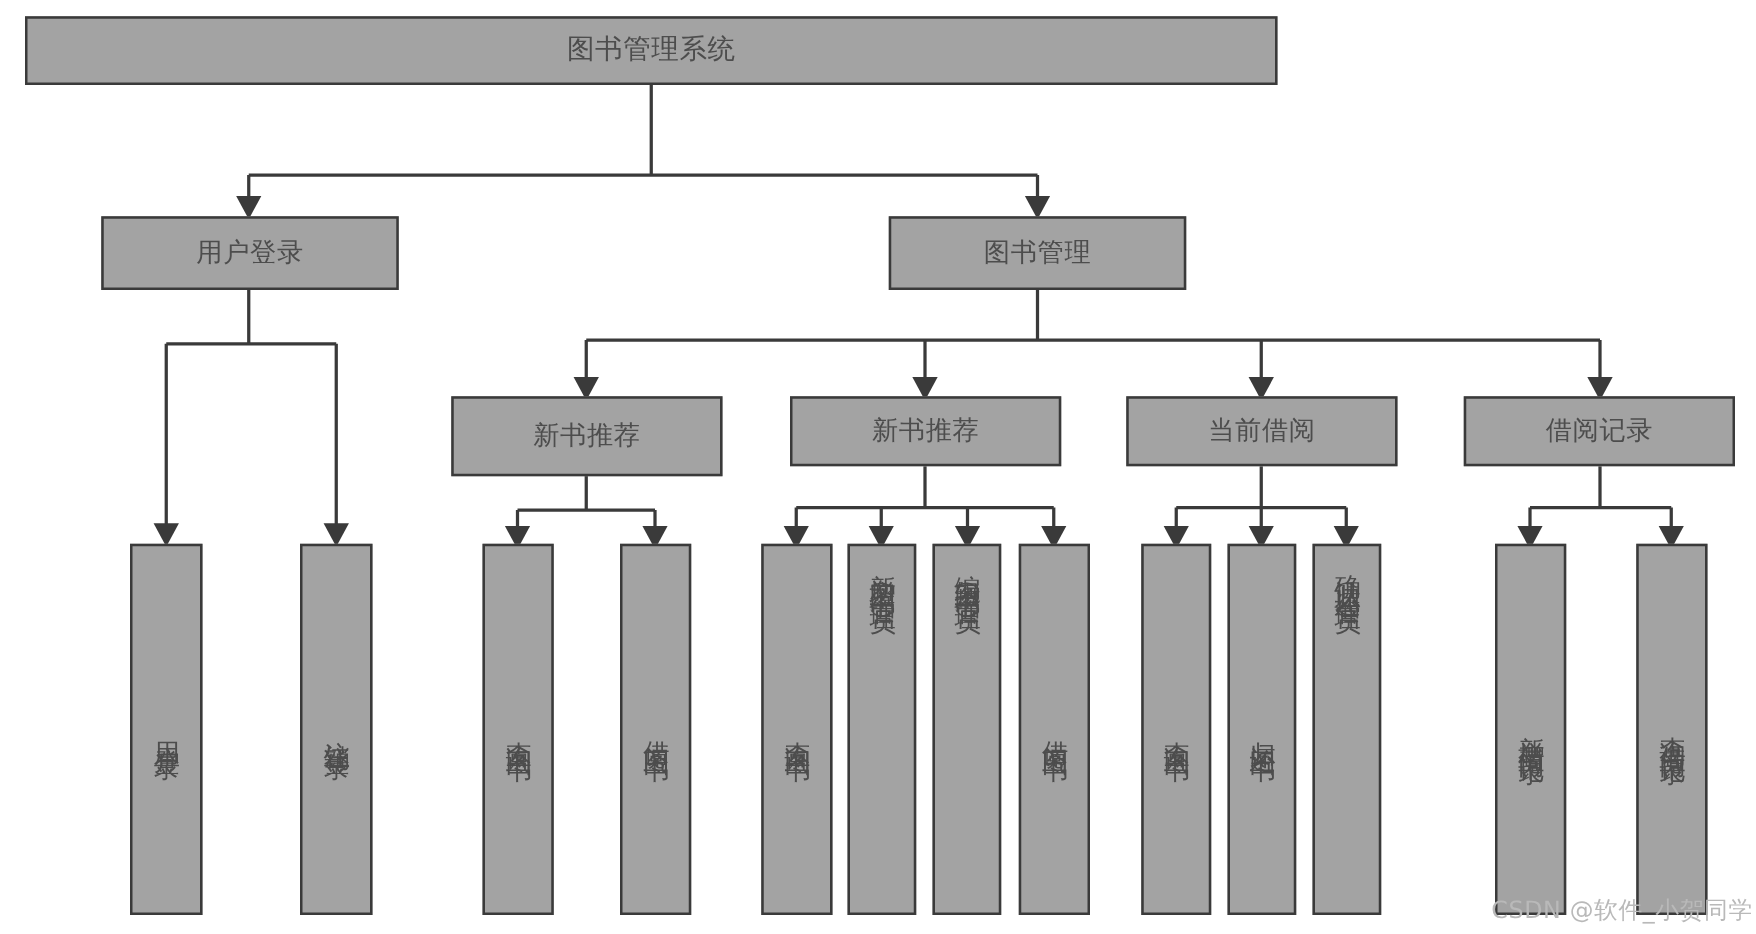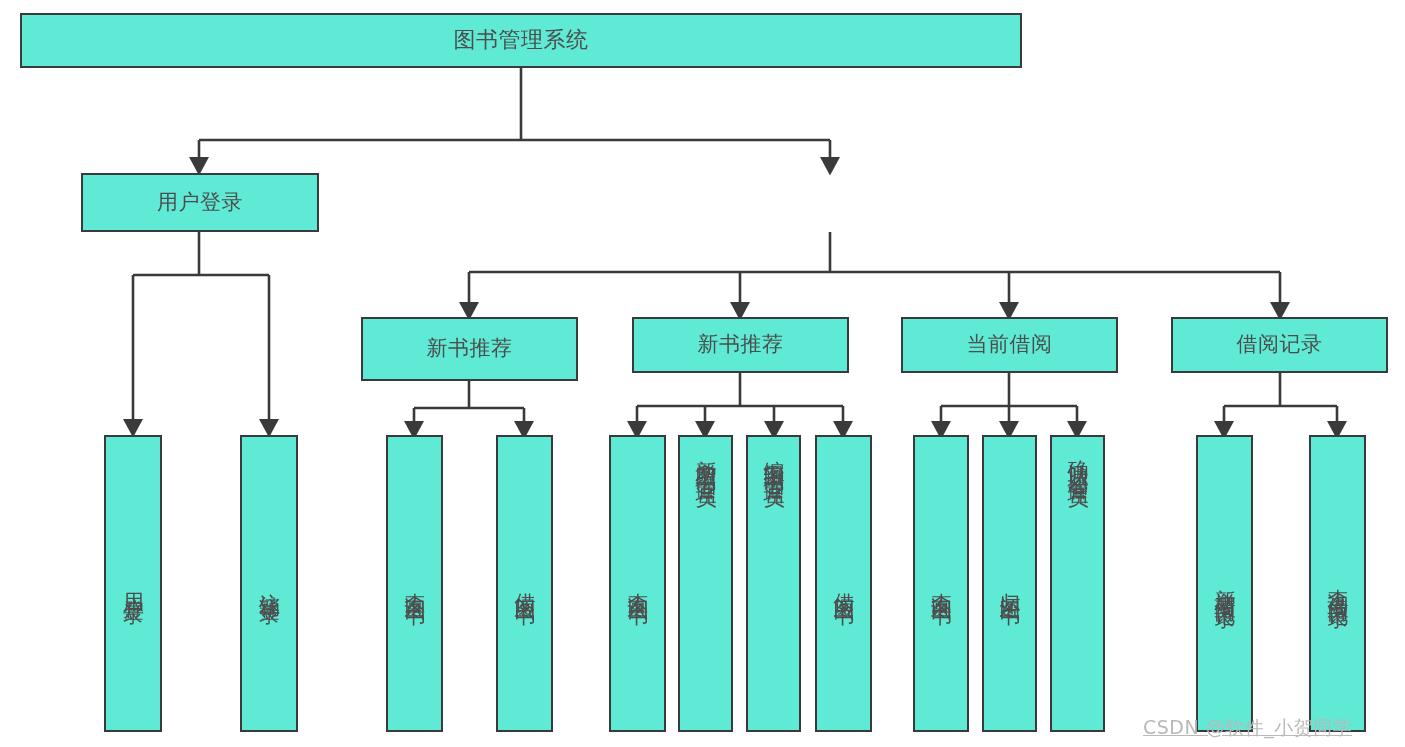--- a/index.html
+++ b/index.html
@@ -22,21 +22,21 @@
     position: absolute;
     left: 0;
     top: 0;
     width: 1405px;
     height: 747px;
     pointer-events: none;
   }
   .node {
     position: absolute;
     box-sizing: border-box;
-    background: #5eead4;
+    background: #a3a3a3;
     border: 2.5px solid #3a3a3a;
     display: flex;
     align-items: center;
     justify-content: center;
     color: #4d4d4d;
     z-index: 2;
   }
   .node-label {
     display: block;
     color: #4d4d4d;
@@ -135,20 +135,23 @@
     </g>
   </svg>
 
   <div class="node horiz title" style="left:20px; top:13px; width:1002px; height:55px;">
     <span class="node-label">图书管理系统</span>
   </div>
 
   <div class="node horiz" style="left:81px; top:173px; width:238px; height:59px;">
     <span class="node-label">用户登录</span>
   </div>
+  <div class="node horiz" style="left:711px; top:173px; width:238px; height:59px;">
+    <span class="node-label">图书管理</span>
+  </div>
 
   <div class="node horiz" style="left:361px; top:317px; width:217px; height:64px;">
     <span class="node-label">新书推荐</span>
   </div>
   <div class="node horiz" style="left:632px; top:317px; width:217px; height:56px;">
     <span class="node-label">新书推荐</span>
   </div>
   <div class="node horiz" style="left:901px; top:317px; width:217px; height:56px;">
     <span class="node-label">当前借阅</span>
   </div>
@@ -193,15 +196,15 @@
     <span class="node-label">确认归还（管理员）</span>
   </div>
 
   <div class="node vert" style="left:1196px; top:435px; width:57px; height:297px;">
     <span class="node-label">新增借阅记录</span>
   </div>
   <div class="node vert" style="left:1309px; top:435px; width:57px; height:297px;">
     <span class="node-label">查询借阅记录</span>
   </div>
 
-  <div class="watermark" style="left:1143px; top:715px;text-decoration:underline;">CSDN @软件_小贺同学</div>
+  <div class="watermark" style="left:1193px; top:715px;">CSDN @软件_小贺同学</div>
 
 </div>
 
 </body></html>

